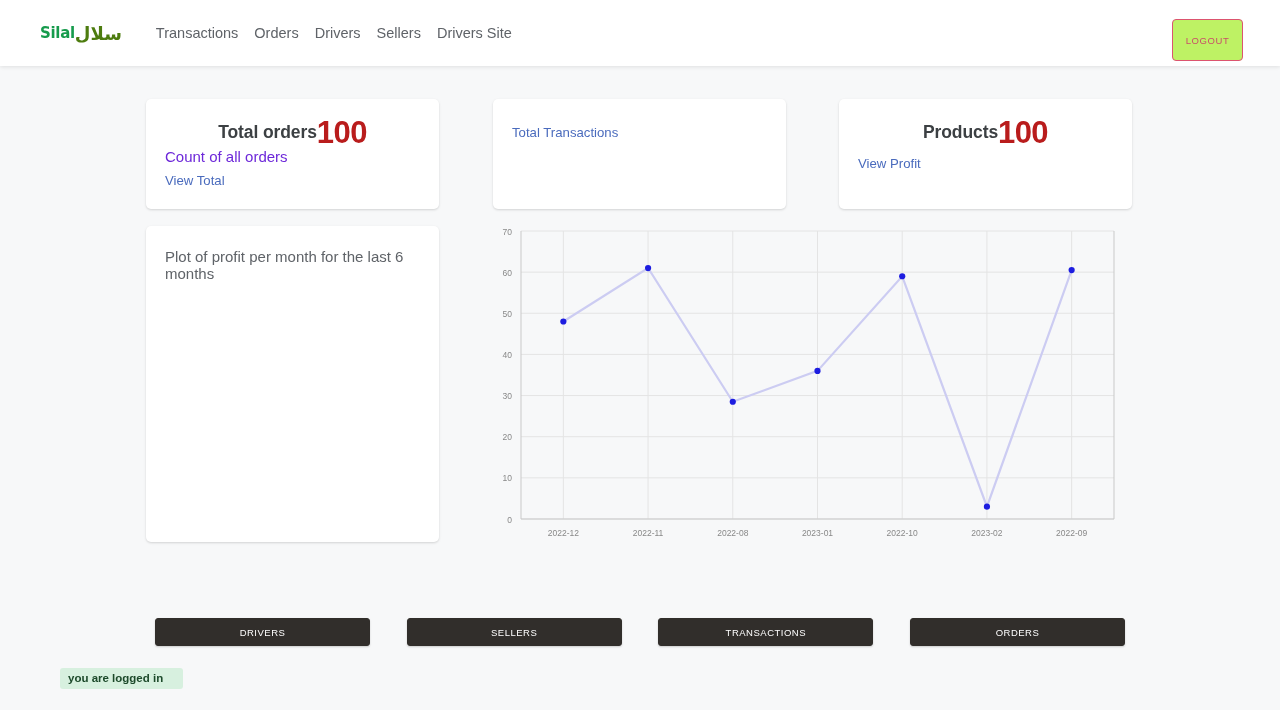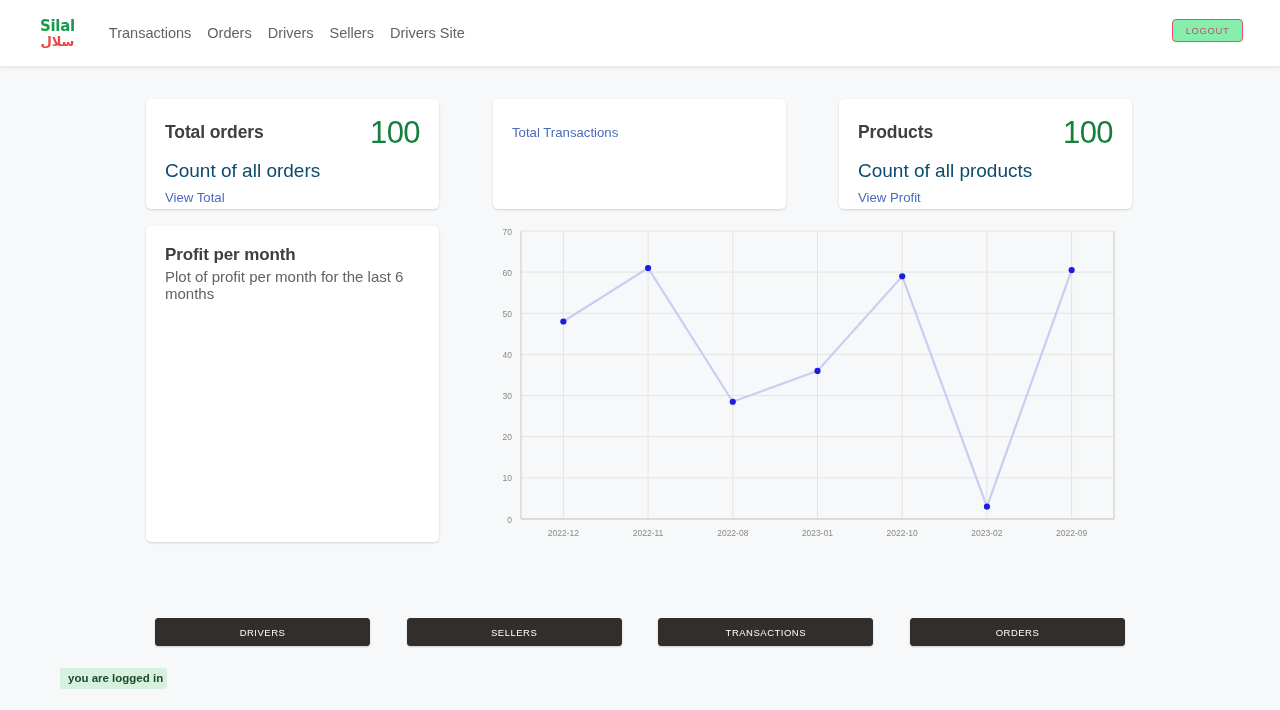--- a/index.html
+++ b/index.html
@@ -17,81 +17,81 @@
   .navbar {
     position: absolute; top: 0; left: 0;
     width: 1280px; height: 66px;
     background: #ffffff;
     box-shadow: 0 1px 4px rgba(0,0,0,0.10);
     display: flex; align-items: center;
     z-index: 5;
   }
   .brand {
     margin-left: 40px;
-    display: flex; flex-direction: column;
+    display: flex; flex-direction: row;
     align-items: center; justify-content: center;
     line-height: 1;
     text-decoration: none;
   }
   .brand-latin {
     font-family: "DejaVu Sans", sans-serif;
     font-size: 15px; font-weight: 700;
     color: #169b4c; letter-spacing: -0.3px;
   }
   .brand-arabic {
     font-family: "DejaVu Sans", sans-serif;
-    font-size: 13px; font-weight: 700;
-    color: #ef4444; margin-top: 1px;
+    font-size: 18px; font-weight: 700;
+    color: #4d7c0f; margin-top: 1px;
   }
   .nav-links {
     display: flex; align-items: center;
     margin-left: 26px; gap: 0;
   }
   .nav-link {
     font-size: 14.5px;
     color: #5f6368;
     text-decoration: none;
     padding: 6px 8px;
     white-space: nowrap;
   }
   .logout-btn {
     position: absolute; right: 37px; top: 19px;
-    width: 71px; height: 23px;
+    width: 71px; height: 42px;
     border: 1px solid #dc546f;
     border-radius: 4px;
-    background: #86efac;
+    background: #bef264;
     color: #c94f68;
     font-size: 9.5px;
     letter-spacing: 0.6px;
     font-family: "Liberation Sans", sans-serif;
     display: flex; align-items: center; justify-content: center;
     cursor: pointer;
   }
 
   
   .stat-card {
     position: absolute;
     background: #ffffff;
     border-radius: 5px;
     box-shadow: 0 1px 3px rgba(0,0,0,0.10), 0 1px 2px rgba(0,0,0,0.06);
     padding: 18px 19px 16px 19px;
   }
   .stat-head {
-    display: flex; align-items: flex-start; justify-content: space-between;
+    display: flex; align-items: flex-start; justify-content: center;
   }
   .stat-title {
     font-size: 17.5px; font-weight: 700; color: #3c4043;
     letter-spacing: -0.1px; padding-top: 5px;
   }
   .stat-value {
-    font-size: 31px; font-weight: 400; color: #15803d;
+    font-size: 31px; font-weight: 700; color: #b91c1c;
     letter-spacing: -0.6px; line-height: 1;
   }
   .stat-sub {
-    font-size: 19px; color: #0c4a6e; margin-top: 12px;
+    font-size: 15px; color: #6d28d9; 
   }
   .stat-link {
     display: inline-block; margin-top: 8px;
     font-size: 13.2px; color: #4a6bbd; text-decoration: none;
   }
 
   
   .plot-card {
     position: absolute;
     left: 146px; top: 226px;
@@ -138,21 +138,21 @@
     cursor: pointer;
   }
 
   
   .flash {
     position: absolute;
     left: 60px; top: 668px;
     background: #d7f0df;
     color: #1d4a2b;
     font-size: 11.5px; font-weight: 700;
-    padding: 4px 4px 5px 8px;
+    padding: 4px 20px 5px 8px;
     border-radius: 3px;
   }
 </style>
 </head>
 <body>
 
 <div class="navbar">
   <a class="brand" href="#">
     <span class="brand-latin">Silal</span>
     <span class="brand-arabic">سلال</span>
@@ -178,26 +178,24 @@
 
 <div class="stat-card" style="left:493px; top:99px; width:293px; height:110px;">
   <a class="stat-link" href="#">Total Transactions</a>
 </div>
 
 <div class="stat-card" style="left:839px; top:99px; width:293px; height:110px;">
   <div class="stat-head">
     <div class="stat-title">Products</div>
     <div class="stat-value">100</div>
   </div>
-  <div class="stat-sub">Count of all products</div>
   <a class="stat-link" href="#">View Profit</a>
 </div>
 
 <div class="plot-card">
-  <div class="plot-title">Profit per month</div>
   <div class="plot-sub">Plot of profit per month for the last 6 months</div>
 </div>
 
 <div class="chart-wrap">
   <svg class="chart-svg" id="chart-svg" width="660" height="320" viewBox="0 0 660 320">
       <line x1="31" y1="297" x2="624" y2="297" stroke="#e4e4e4" stroke-width="1"></line>
       <text x="22" y="300.5" text-anchor="end" font-size="8.5" fill="#888" font-family="&quot;Liberation Sans&quot;, sans-serif">0</text>
       <line x1="31" y1="255.85714285714286" x2="624" y2="255.85714285714286" stroke="#e4e4e4" stroke-width="1"></line>
       <text x="22" y="259.3571428571429" text-anchor="end" font-size="8.5" fill="#888" font-family="&quot;Liberation Sans&quot;, sans-serif">10</text>
       <line x1="31" y1="214.71428571428572" x2="624" y2="214.71428571428572" stroke="#e4e4e4" stroke-width="1"></line>

